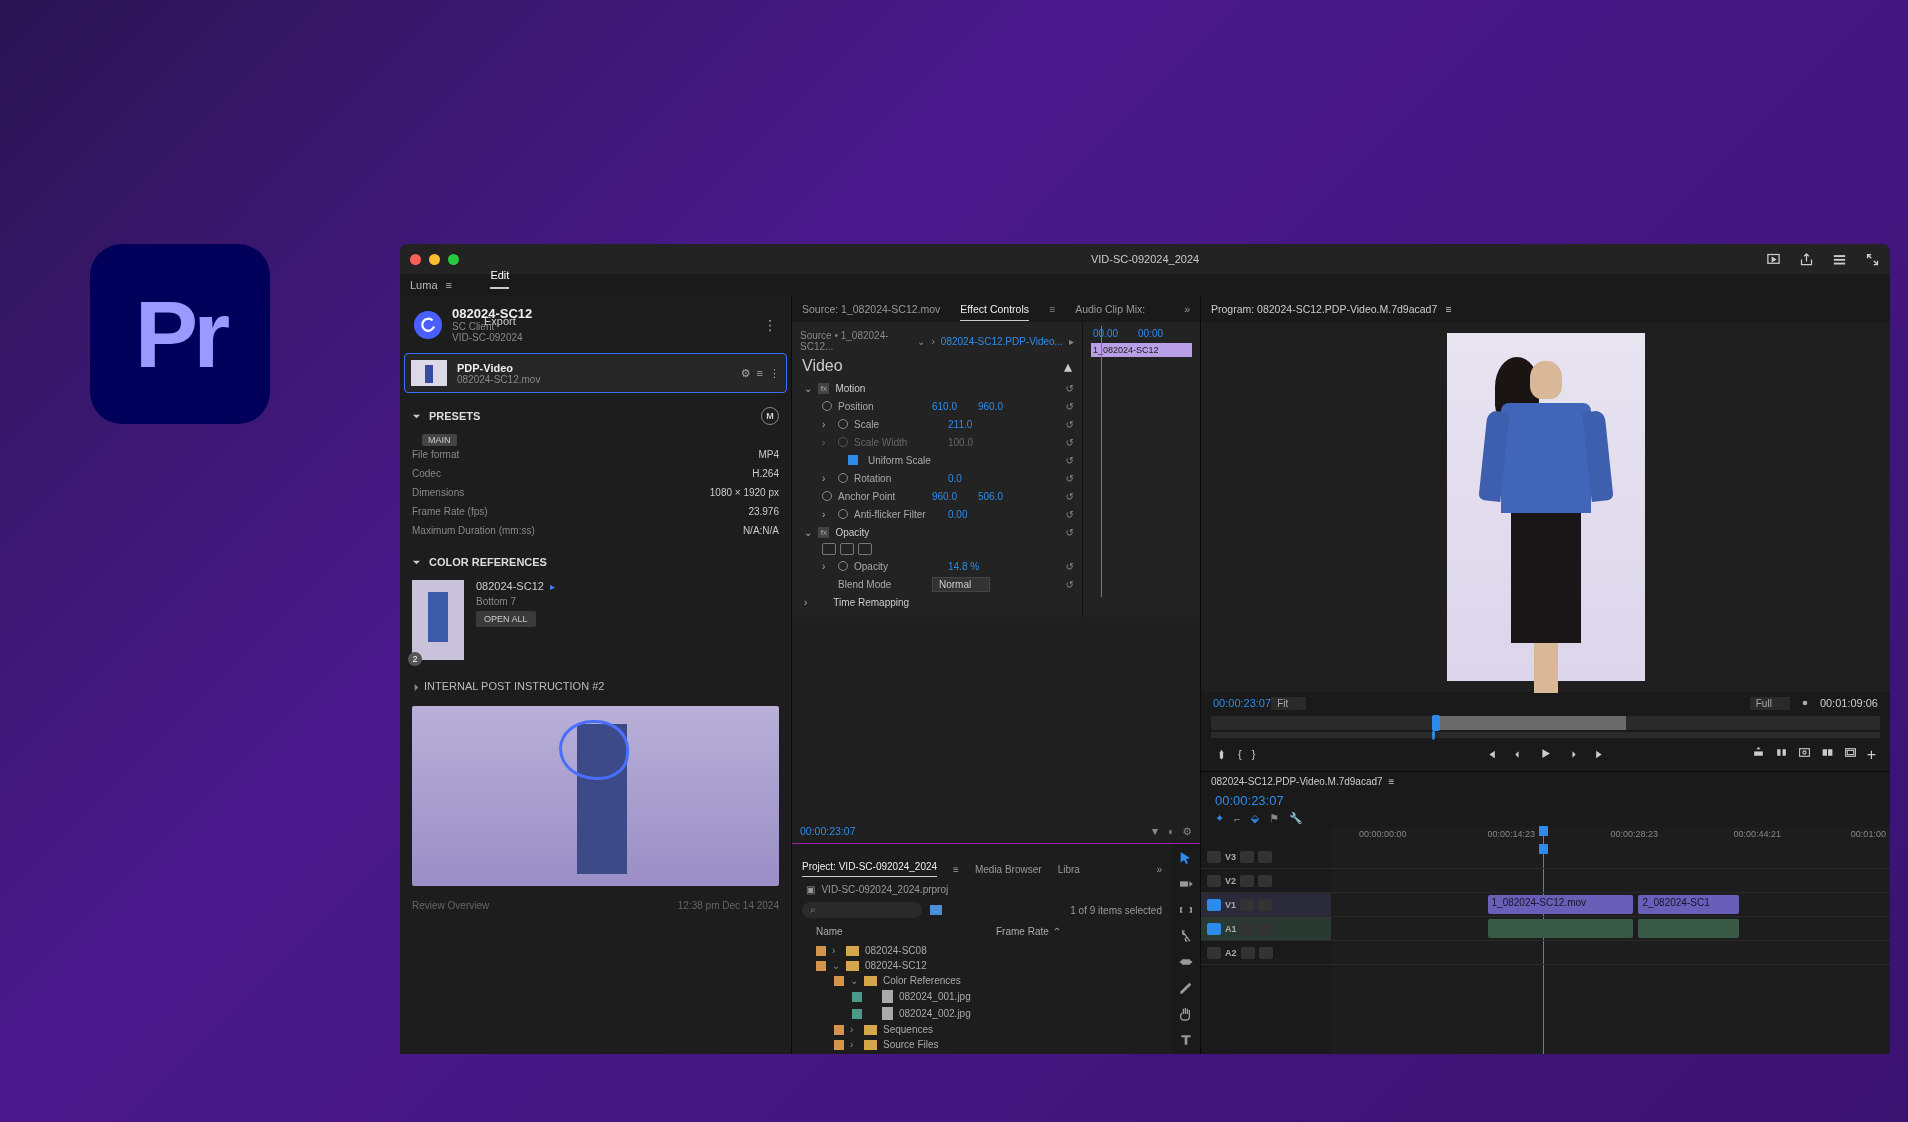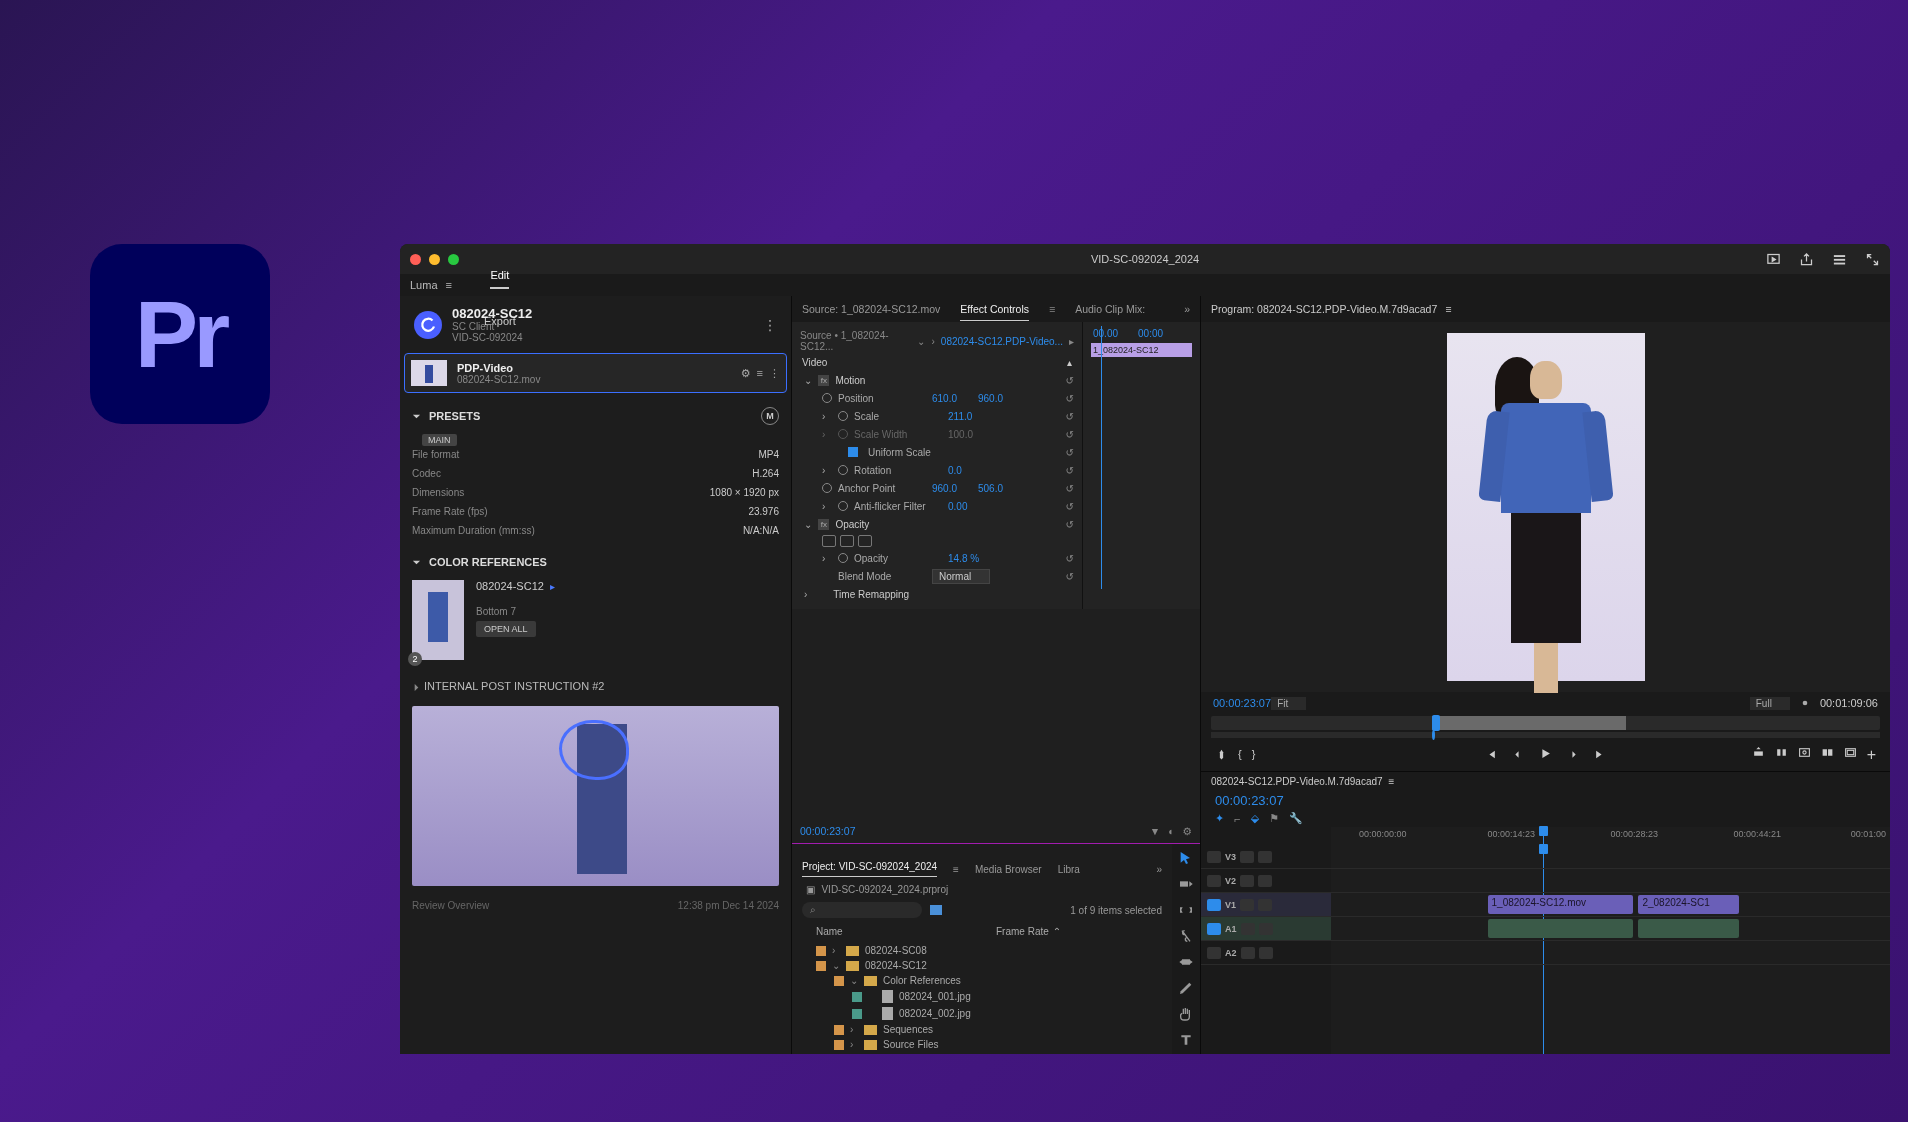--- a/index.html
+++ b/index.html
@@ -133,21 +133,21 @@
 .center-tabs .tab { cursor: pointer; padding: 5px 0;}
 .center-tabs .tab.active { color: #eee; border-bottom: 1.5px solid #ccc; }
 .center-tabs .tab-more { margin-left: auto; }
 
 .effect-body { flex: 0 0 auto; background: #232323; display: flex; }
 .effect-list { width: 290px; padding: 6px 0; }
 .effect-hdr { display: flex; align-items: center; padding: 2px 8px; gap: 6px; color: #888; font-size: 10px; }
 .effect-hdr .src { flex: 1; }
 .effect-hdr .dd { color: #888; }
 .effect-seq { color: #2d8ceb; font-size: 10px; }
-.effect-video-label { padding: 3px 10px; color: #ccc; font-size: 10px; display: flex; justify-content: space-between;}
+.effect-video-label { padding: 3px 10px; color: #ccc; font-size: 16px; display: flex; justify-content: space-between;}
 .effect-row { display: flex; align-items: center; padding: 2px 8px 2px 20px; gap: 6px; font-size: 10px; color: #aaa; height: 18px;}
 .effect-row .rot { width: 10px; height: 10px; border: 1px solid #888; border-radius: 50%; }
 .effect-row .lbl { flex: 0 0 88px; }
 .effect-row .vlink { color: #2d8ceb; min-width: 40px; }
 .effect-row .reset { margin-left: auto; color: #888; }
 .sub-effect { padding-left: 30px; }
 .fx-icon { width: 11px; height: 11px; background: #444; font-size: 8px; display: inline-flex; align-items: center; justify-content: center; }
 .uni-check { width: 10px; height: 10px; background: #2d8ceb; display: inline-block; margin-right: 4px;}
 .effect-drop { background: #333; color: #ccc; padding: 1px 18px 1px 6px; font-size: 10px; border: 1px solid #444; }
 .eff-icons { display: flex; gap: 4px; padding: 2px 30px; }
@@ -363,21 +363,21 @@
       </div>
       <div class="colref-body">
         <div class="colref-thumb">
           <span class="colref-badge">2</span>
         </div>
         <div class="colref-meta">
           <div style="color:#ccc;display:flex;align-items:center;gap:6px;">
             <span>082024-SC12</span>
             <span class="flag">▸</span>
           </div>
-          <div style="color:#888;font-size:10px;margin-top:10px;">Bottom 7</div>
+          <div style="color:#888;font-size:10px;">Bottom 7</div>
           <button class="open-all-btn">OPEN ALL</button>
         </div>
       </div>
 
       <div class="section-instr">
         <svg class="chev" viewBox="0 0 10 10" fill="#888" style="display:inline-block;vertical-align:middle;">
             <path d="M3 1l4 4-4 4z"></path>
           </svg>
         <span>INTERNAL POST INSTRUCTION #2</span>
       </div>

